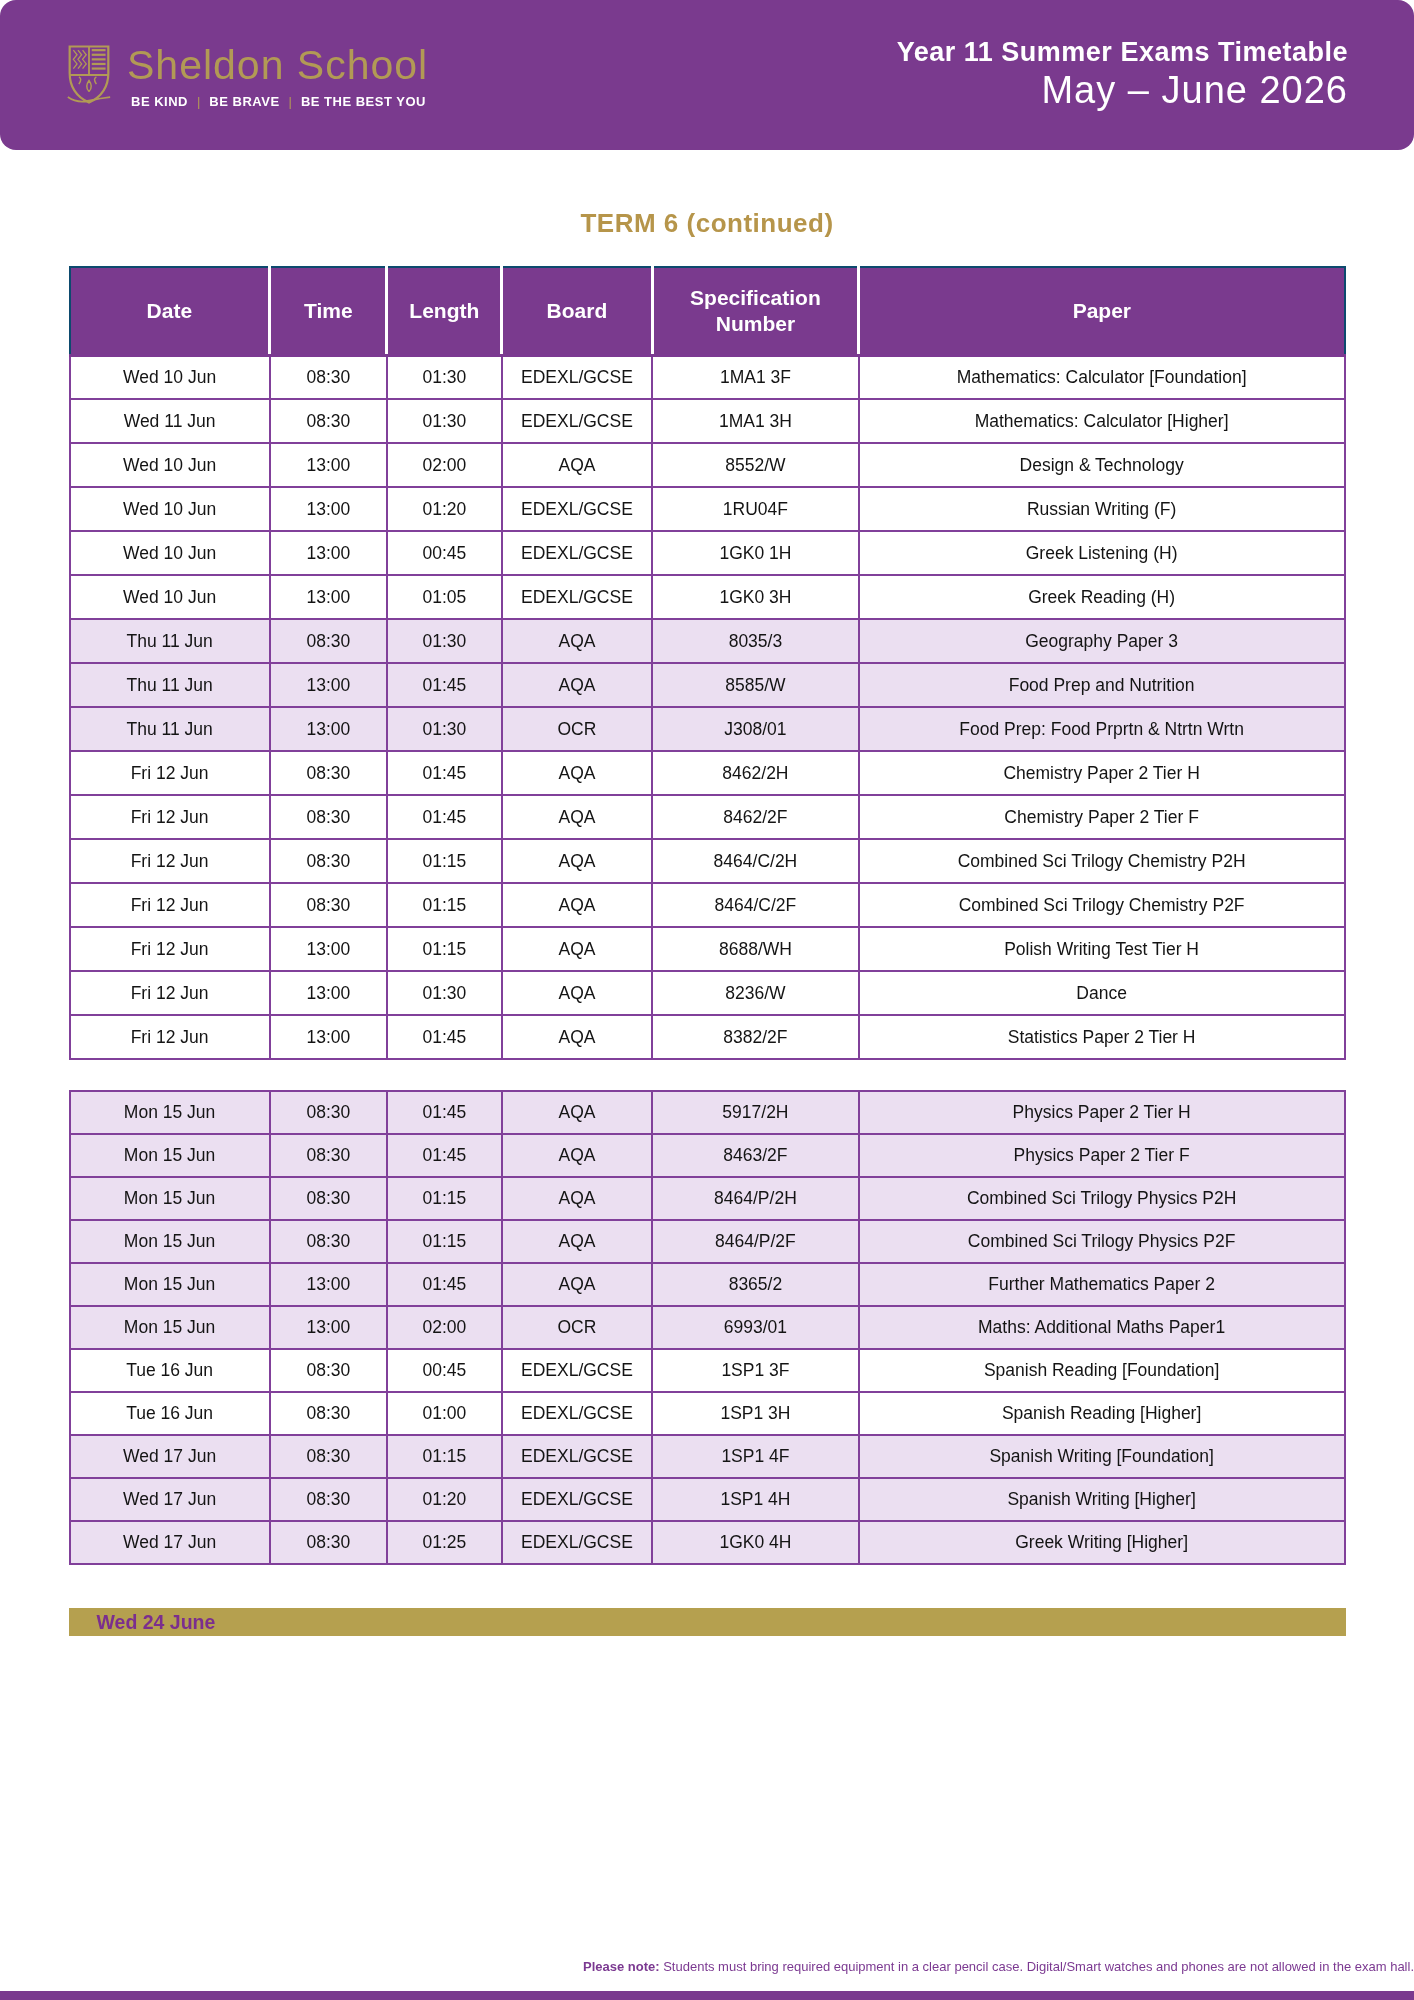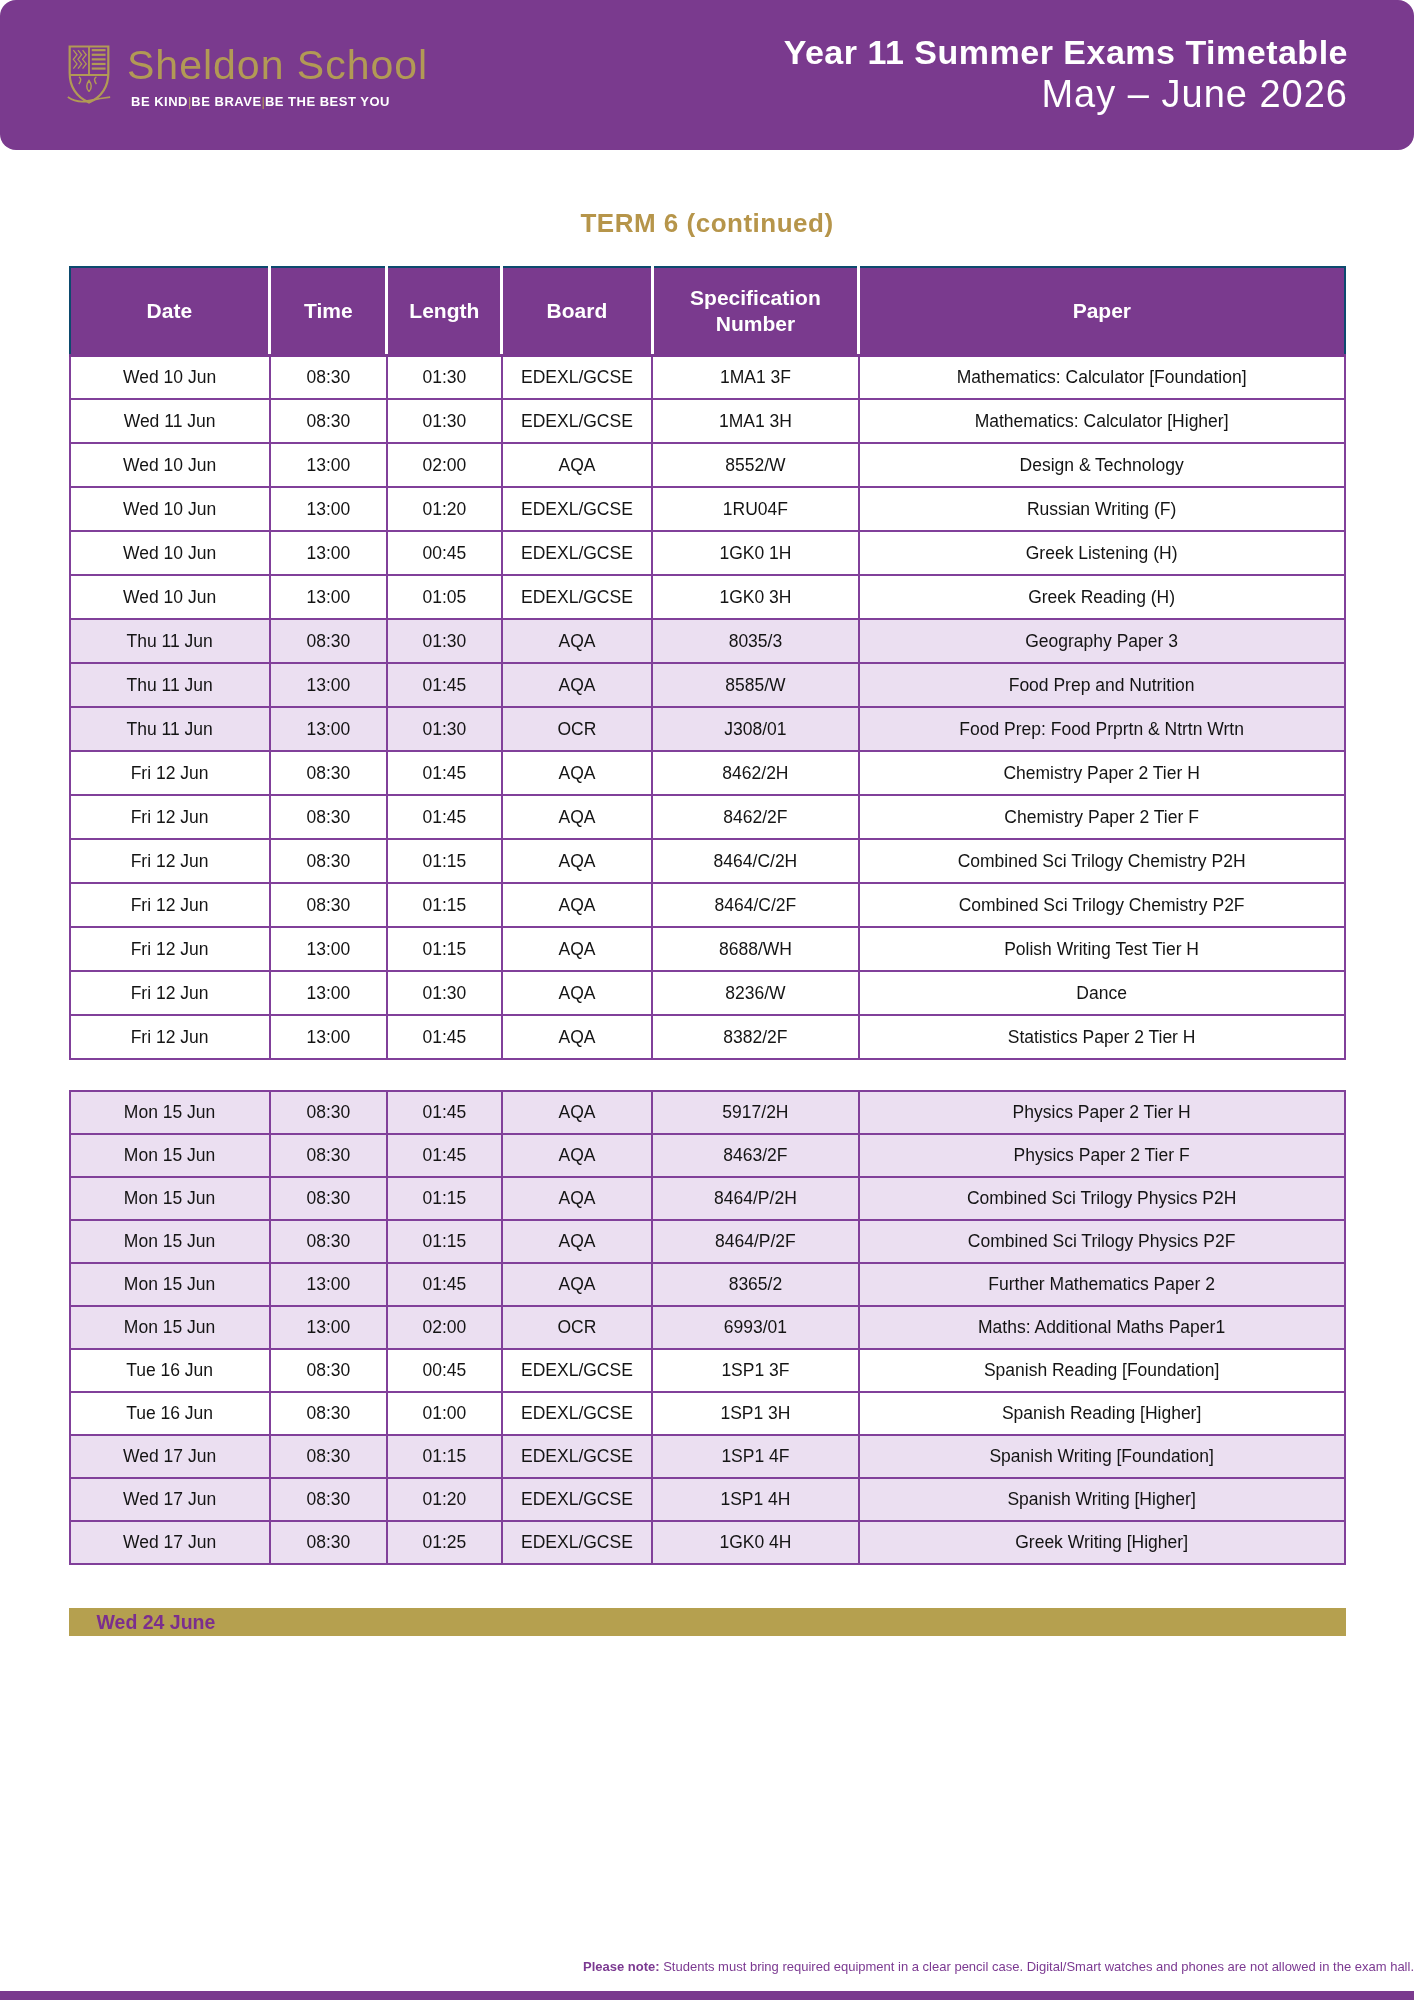--- a/index.html
+++ b/index.html
@@ -15,25 +15,25 @@
     display:flex; align-items:center; justify-content:space-between;
     padding:0 66px 8px 66px;
     border-radius:16px;
   }
   .logo-block { display:flex; align-items:flex-start; gap:15px; padding-top:10px; }
   .crest { flex:0 0 auto; }
   .logo-text { display:flex; flex-direction:column; }
   .school-name {
     color:#b29a55; font-size:41px; font-weight:300; letter-spacing:1px; line-height:1.1;
   }
-  .tagline { margin-top:5px; margin-left:4px; display:flex; align-items:center; }
+  .tagline { margin-top:5px; margin-left:4px; display:flex; align-items:center; gap:9px; }
   .tagline-part { color:#ffffff; font-size:13px; font-weight:bold; letter-spacing:0.5px; }
   .tagline-sep { color:#b29a55; font-size:13px; font-weight:normal; }
   .title-block { text-align:right; color:#ffffff; padding-top:6px; }
-  .doc-title { font-size:34px; font-weight:bold; letter-spacing:0.5px; }
+  .doc-title { font-size:27px; font-weight:bold; letter-spacing:0.5px; }
   .doc-subtitle { font-size:38px; font-weight:200; margin-top:1px; letter-spacing:1px; }
   
   .term-heading {
     margin-top:58px; text-align:center;
     color:#b6954a; font-size:26px; font-weight:bold; letter-spacing:0.5px;
   }
   
   table.exam-table {
     width:1277px; margin:0 auto; border-collapse:collapse; table-layout:fixed;
     border:2px solid #0c4a6e;

